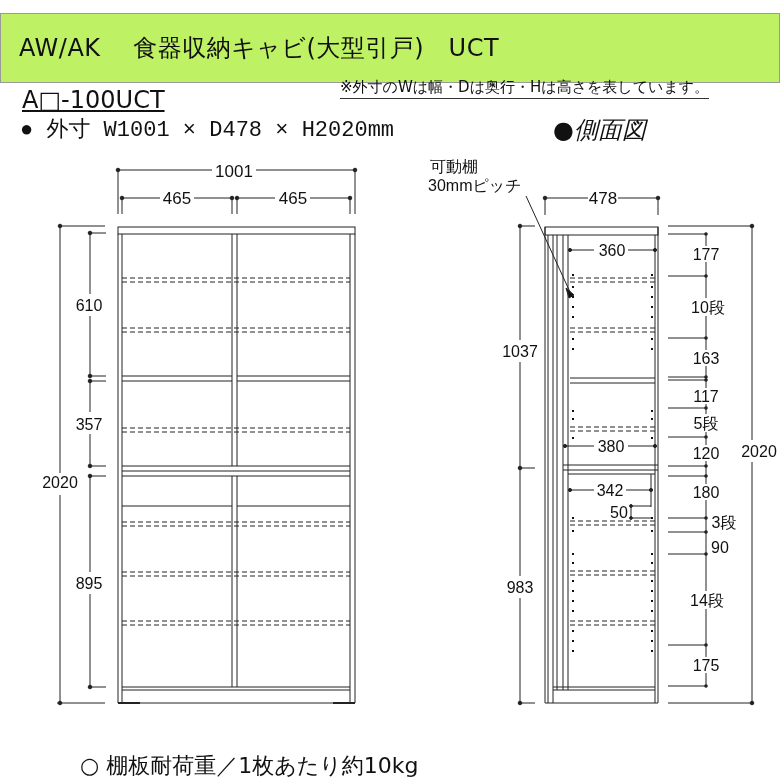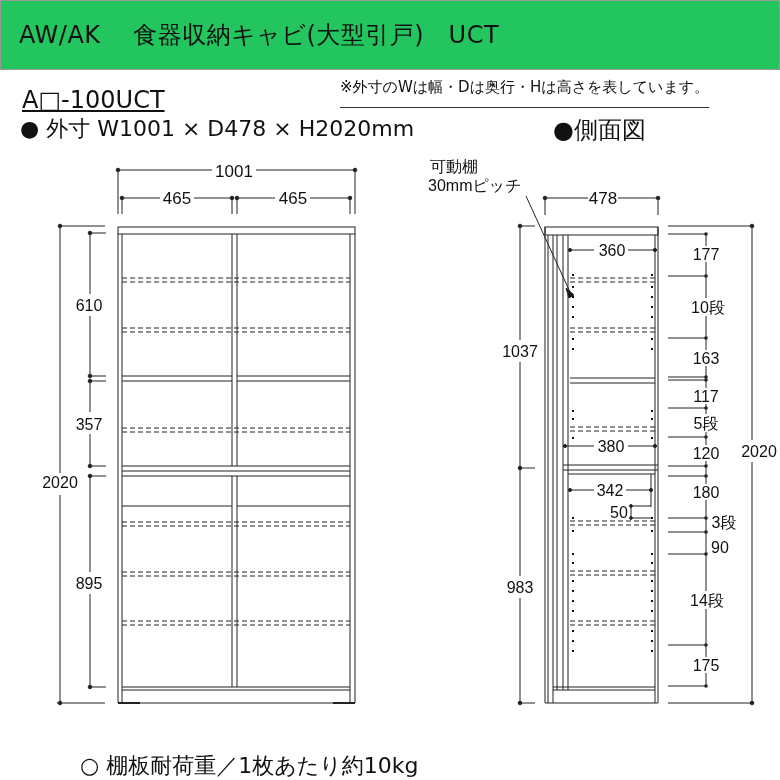--- a/index.html
+++ b/index.html
@@ -1,24 +1,24 @@
 <!DOCTYPE html>
 <html><head>
 <meta charset="utf-8">
 <style>
   html, body { margin:0; padding:0; background:#fff; }
   body { width:780px; height:780px; position:relative; overflow:hidden;
          font-family:"DejaVu Sans","Liberation Sans",sans-serif; color:#111; }
-  .title-box { position:absolute; left:0; top:0; width:778px; height:68px;
-               border:1px solid #9a9a9a; background:#22c55e; }
+  .title-box { position:absolute; left:0; top:13px; width:778px; height:68px;
+               border:1px solid #9a9a9a; background:#bef264; }
   .title-text { position:absolute; left:18px; top:18px; font-size:24px; letter-spacing:0.5px; white-space:pre; }
-  .note { position:absolute; left:340px; top:78px; font-size:15px; border-bottom:1px solid #333; padding-bottom:10px; white-space:nowrap; }
+  .note { position:absolute; left:340px; top:78px; font-size:15px; border-bottom:1px solid #333; padding-bottom:1px; white-space:nowrap; }
   .model { position:absolute; left:22px; top:86px; font-size:24px;text-decoration:underline; }
-  .spec { position:absolute; left:20px; top:114px; font-size:22px; white-space:pre; }
-  .side-title { position:absolute; left:553px; top:114px; font-size:24px; }
+  .spec { position:absolute; left:20px; top:114px; font-size:22px; white-space:pre;font-family:Liberation Mono, monospace; }
+  .side-title { position:absolute; left:553px; top:114px; font-size:24px;font-style:italic; }
   .shelf-load { position:absolute; left:80px; top:730px; font-size:22px; white-space:pre;margin-top:21px; }
   svg { position:absolute; left:0; top:0; }
   svg text { font-family:"Liberation Sans","DejaVu Sans",sans-serif; fill:#111; }
 </style>
 </head>
 <body>
 
 <div class="title-box">
   <div class="title-text">AW/AK　 食器収納キャビ(大型引戸)　UCT</div>
 </div>

